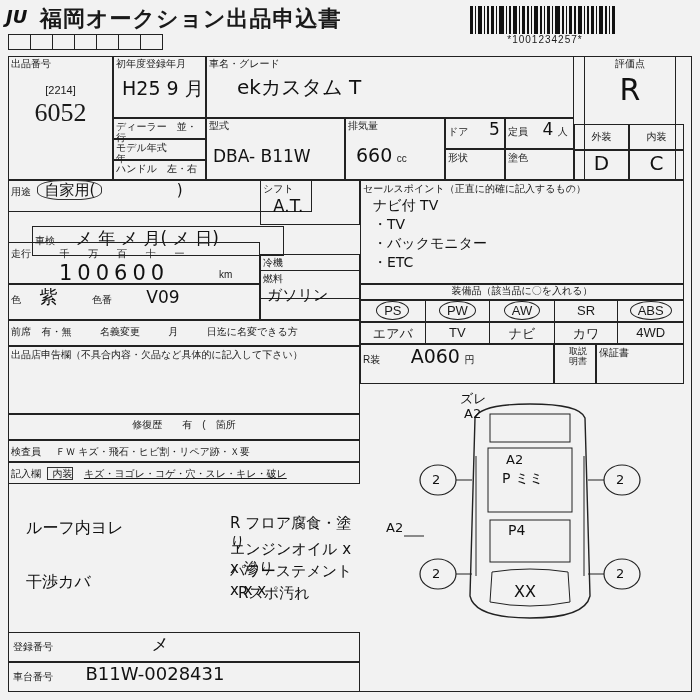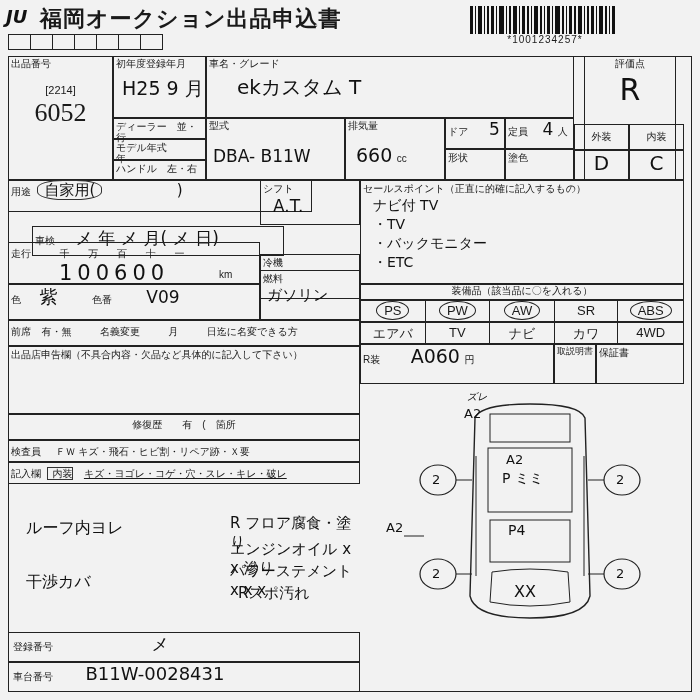--- a/index.html
+++ b/index.html
@@ -250,21 +250,21 @@
     <div class="bx ctr" style="width:65px;margin-left:-1px;font-size:13px;padding-top:2px;">ナビ</div>
     <div class="bx ctr" style="width:64px;margin-left:-1px;font-size:13px;padding-top:2px;">カワ</div>
     <div class="bx ctr" style="width:66px;margin-left:-1px;font-size:13px;padding-top:2px;">4WD</div>
   </div>
 
   <div class="abs bx" style="left:360px;top:344px;width:194px;height:40px;">
     <span class="lbl" style="padding:2px;">R装</span>
     <span class="hand" style="font-size:19px;padding-left:24px;">A060</span>
     <span class="lbl">円</span>
   </div>
-  <div class="abs bx" style="left:554px;top:344px;width:42px;height:40px;">
+  <div class="abs bx" style="left:554px;top:344px;width:42px;height:40px;padding-left:12px;">
     <div class="lbl" style="padding:2px;font-size:9px;">取説明書</div>
   </div>
   <div class="abs bx" style="left:596px;top:344px;width:88px;height:40px;">
     <div class="lbl" style="padding:2px;">保証書</div>
   </div>
 
   <div class="abs" style="left:8px;top:484px;width:352px;height:148px;">
     <div class="hand" style="position:absolute;left:18px;top:34px;font-size:16px;">ルーフ内ヨレ</div>
     <div class="hand" style="position:absolute;left:18px;top:88px;font-size:16px;">干渉カバ</div>
     <div class="hand" style="position:absolute;left:20px;top:88px;font-size:16px;opacity:0;"></div>
@@ -297,21 +297,21 @@
       <ellipse cx="242" cy="178" rx="18" ry="15" fill="none" stroke="#222" stroke-width="1.2"></ellipse>
 
       <line x1="76" y1="84" x2="92" y2="84" stroke="#222"></line>
       <line x1="208" y1="84" x2="224" y2="84" stroke="#222"></line>
       <line x1="76" y1="178" x2="92" y2="178" stroke="#222"></line>
       <line x1="208" y1="178" x2="224" y2="178" stroke="#222"></line>
 
       <line x1="24" y1="140" x2="44" y2="140" stroke="#222" stroke-width="1"></line>
     </svg>
     
-    <div class="hand" style="position:absolute;left:87px;top:-6px;font-size:10px;font-style:italic;">ズレ</div>
+    <div class="hand" style="position:absolute;left:80px;top:-6px;font-size:13px;">ズレ</div>
     <div class="hand" style="position:absolute;left:84px;top:10px;font-size:13px;">A2</div>
     <div class="hand" style="position:absolute;left:126px;top:56px;font-size:13px;">A2</div>
     <div class="hand" style="position:absolute;left:122px;top:74px;font-size:14px;">P ミミ</div>
     <div class="hand" style="position:absolute;left:128px;top:126px;font-size:14px;">P4</div>
     <div class="hand" style="position:absolute;left:6px;top:124px;font-size:13px;">A2</div>
     <div class="hand" style="position:absolute;left:134px;top:186px;font-size:16px;">XX</div>
     <div class="hand" style="position:absolute;left:52px;top:76px;font-size:13px;">2</div>
     <div class="hand" style="position:absolute;left:236px;top:76px;font-size:13px;">2</div>
     <div class="hand" style="position:absolute;left:52px;top:170px;font-size:13px;">2</div>
     <div class="hand" style="position:absolute;left:236px;top:170px;font-size:13px;">2</div>

